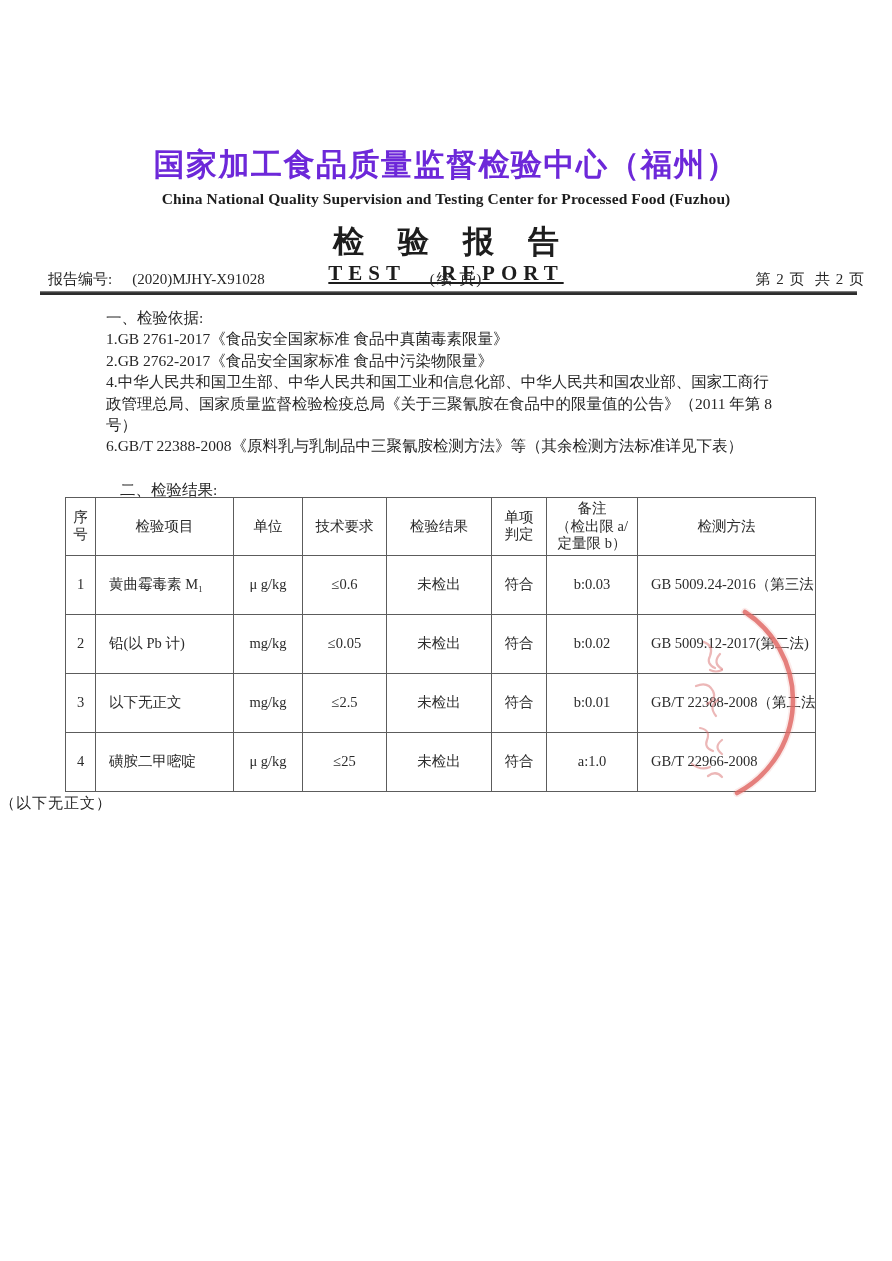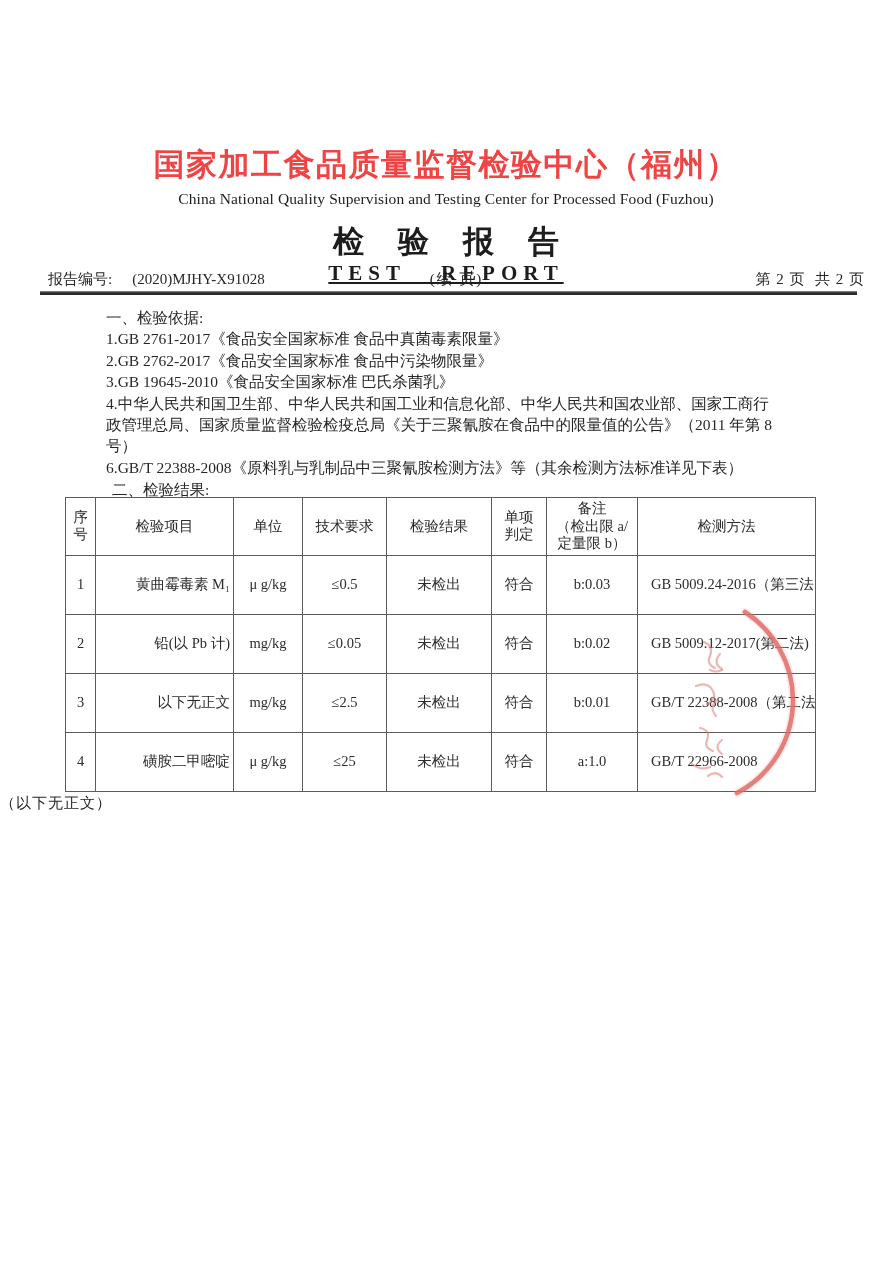--- a/index.html
+++ b/index.html
@@ -7,53 +7,53 @@
     position:relative;
     width:892px;height:1261px;
     margin:0 auto;
     background:#ffffff;
     font-family:"Liberation Serif","DejaVu Serif",serif;
     color:#262626;
     overflow:hidden;
   }
   
   .hdr{position:absolute;top:144px;left:0;width:892px;text-align:center;}
-  .org-cn{font-size:31px;font-weight:bold;letter-spacing:1.5px;color:#ef4444;}
-  .org-en{font-size:15.5px;font-weight:normal;margin-top:4px;letter-spacing:0.1px;color:#1d1d1d;}
+  .org-cn{font-size:31px;font-weight:bold;letter-spacing:1.5px;color:#6d28d9;}
+  .org-en{font-size:15.5px;font-weight:bold;margin-top:4px;letter-spacing:0.1px;color:#1d1d1d;}
   .title-cn{font-size:31px;font-weight:bold;letter-spacing:34px;padding-left:34px;margin-top:13px;color:#1d1d1d;}
   .title-en{font-size:21px;font-weight:bold;letter-spacing:6px;word-spacing:24px;margin-top:-2px;color:#1d1d1d;text-decoration:underline;}
   
   .meta{position:absolute;top:269px;left:48px;width:817px;font-size:15px;line-height:20px;display:flex;align-items:baseline;}
   .meta-left{display:flex;gap:20px;white-space:nowrap;}
   .meta-center{position:absolute;left:50%;transform:translateX(-50%);white-space:nowrap;letter-spacing:2px;}
   .meta-right{margin-left:auto;white-space:pre;letter-spacing:1px;}
   .rule{position:absolute;top:291px;left:40px;width:817px;height:4px;background:linear-gradient(#9a9a9a,#2c2c2c 45%,#2c2c2c);}
   
   .basis{position:absolute;top:307px;left:106px;width:720px;font-size:15.5px;line-height:21.4px;}
   .sec-heading{white-space:nowrap;}
   .b-line{white-space:nowrap;}
   
-  .results-heading{position:absolute;top:480px;left:112px;font-size:15.5px;line-height:20px;white-space:nowrap;}
+  .results-heading{position:absolute;top:480px;left:120px;font-size:15.5px;line-height:20px;white-space:nowrap;}
   table.results{
     position:absolute;top:497px;left:65px;width:750px;
     border-collapse:collapse;table-layout:fixed;
     font-size:14.5px;color:#2b2b2b;
   }
   table.results th,table.results td{
     border:1.4px solid #5c5c5c;
     padding:2px 3px;
     text-align:center;vertical-align:middle;
     overflow:hidden;
   }
   table.results thead th{
     height:52px;font-weight:normal;
     white-space:pre-line;line-height:17.5px;
   }
   table.results tbody tr{height:59px;}
-  table.results td.c1{text-align:right;padding-left:13px;white-space:nowrap;}
+  table.results td.c1{text-align:left;padding-left:13px;white-space:nowrap;}
   table.results td.c7{text-align:left;padding-left:13px;white-space:nowrap;}
   .footer-note{position:absolute;top:794px;left:0;width:852px;text-align:left;font-size:15px;letter-spacing:1px;}
   
   .stamp{position:absolute;top:550px;left:600px;width:260px;height:280px;pointer-events:none;}
 </style>
 </head>
 <body>
 
 <div class="page">
 
@@ -73,21 +73,20 @@
     <span class="meta-right">第 2 页  共 2 页</span>
   </div>
 
   <div class="rule"></div>
 
   <div class="basis">
     <div class="sec-heading">一、检验依据:</div>
     <div id="basis-lines">
         <div class="b-line">1.GB 2761-2017《食品安全国家标准 食品中真菌毒素限量》</div>
         <div class="b-line">2.GB 2762-2017《食品安全国家标准 食品中污染物限量》</div>
-        <div class="b-line">3.GB 19645-2010《食品安全国家标准 巴氏杀菌乳》</div>
         <div class="b-line">4.中华人民共和国卫生部、中华人民共和国工业和信息化部、中华人民共和国农业部、国家工商行</div>
         <div class="b-line">政管理总局、国家质量监督检验检疫总局《关于三聚氰胺在食品中的限量值的公告》（2011 年第 8</div>
         <div class="b-line">号）</div>
         <div class="b-line">6.GB/T 22388-2008《原料乳与乳制品中三聚氰胺检测方法》等（其余检测方法标准详见下表）</div>
       </div>
   </div>
 
   <div class="results-heading sec-heading">二、检验结果:</div>
 
   <table class="results">
@@ -115,21 +114,21 @@
 （检出限 a/
 定量限 b）</th>
           <th>检测方法</th>
         </tr>
       </thead>
     <tbody id="results-body">
         <tr>
           <td class="c0">1</td>
           <td class="c1">黄曲霉毒素 M₁</td>
           <td class="c2">μ g/kg</td>
-          <td class="c3">≤0.5</td>
+          <td class="c3">≤0.6</td>
           <td class="c4">未检出</td>
           <td class="c5">符合</td>
           <td class="c6">b:0.03</td>
           <td class="c7">GB 5009.24-2016（第三法）</td>
         </tr>
         <tr>
           <td class="c0">2</td>
           <td class="c1">铅(以 Pb 计)</td>
           <td class="c2">mg/kg</td>
           <td class="c3">≤0.05</td>

